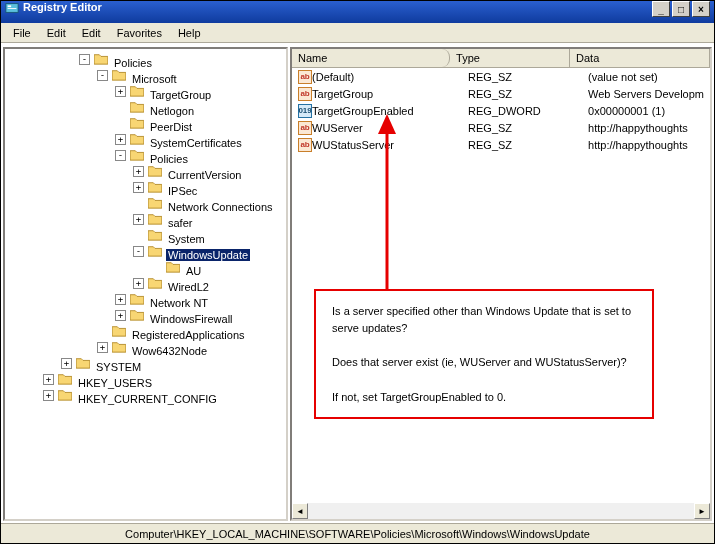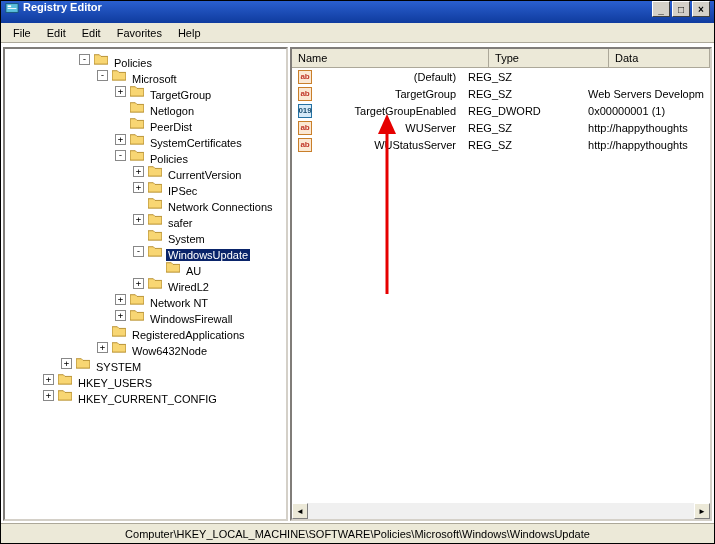--- a/index.html
+++ b/index.html
@@ -9,25 +9,25 @@
 .titlebar .spacer { flex: 1; }
 .winbtn { width: 18px; height: 16px; background:#d4d0c8; border:1px solid #fff; border-right-color:#404040; border-bottom-color:#404040; margin-left:2px; display:flex; align-items:center; justify-content:center; color:#000; font-weight:bold; font-size:10px; cursor:pointer;}
 .menubar { background:#ece9d8; height:20px; display:flex; align-items:center; padding:0 4px; border-bottom:1px solid #aca899;}
 .menubar span { padding: 3px 8px; cursor:pointer;}
 .workspace { position:absolute; top:44px; bottom:20px; left:0; right:0; display:flex; }
 .tree { width:298px; border:2px inset #d4d0c8; background:#fff; overflow:auto; margin:2px 1px 2px 2px; padding:2px 0;}
 .right { flex:1; position:relative; margin:2px 2px 2px 1px; display:flex; flex-direction:column;}
 .listview { border:2px inset #d4d0c8; background:#fff; flex:1; overflow:hidden; position:relative;}
 .cols { display:flex; background:#ece9d8; border-bottom:1px solid #aca899; }
 .cols .col { border-right:1px solid #aca899; padding:3px 6px; cursor:pointer; position:relative;}
-.col.name{width:197px;} .col.type{width:120px;} .col.data{flex:1;}
+.col.name{width:158px;border-radius:8px;} .col.type{width:120px;} .col.data{flex:1;}
 .rows { }
 .row { display:flex; height:17px; align-items:center; }
 .row .cell { padding:1px 6px; overflow:hidden; white-space:nowrap;}
-.cell.name{width:170px; display:flex; align-items:center; gap:16px;justify-content:space-between;} .cell.type{width:120px;} .cell.data{flex:1;}
+.cell.name{width:170px; display:flex; align-items:center; gap:0;} .cell.type{width:120px;} .cell.data{flex:1;}
 .valicon { width:14px; height:14px; display:inline-flex; align-items:center; justify-content:center; font-size:8px; font-weight:bold; }
 .valicon.str { background:#fbe8d3; border:1px solid #c97f2a; color:#c0392b; }
 .valicon.bin { background:#d6eaf8; border:1px solid #2471a3; color:#1b4f72; }
 .statusbar { position:absolute; bottom:0; left:0; right:0; height:20px; background:#ece9d8; border-top:1px solid #aca899; padding:2px 6px; display:flex; align-items:center;justify-content:center;}
 
 .node { white-space:nowrap; }
 .nrow { display:flex; align-items:center; height:16px; padding-left:4px;}
 .toggle { width:11px; height:11px; border:1px solid #888; background:#fff; display:flex; align-items:center; justify-content:center; font-size:9px; line-height:9px; margin-right:4px; cursor:pointer; font-family:monospace;}
 .toggle.none { border:none; background:transparent;}
 .fld { width:14px; height:12px; display:inline-block; margin-right:4px;}
@@ -292,20 +292,21 @@
         <div class="col type">Type</div>
         <div class="col data">Data</div>
       </div>
       <div class="rows" id="rows">
           <div class="row">
             <div class="cell name">
               <span class="valicon str">ab</span>
               <span>(Default)</span>
             </div>
             <div class="cell type">REG_SZ</div>
+            <div class="cell data">(value not set)</div>
           </div>
           <div class="row">
             <div class="cell name">
               <span class="valicon str">ab</span>
               <span>TargetGroup</span>
             </div>
             <div class="cell type">REG_SZ</div>
             <div class="cell data">Web Servers Developm</div>
           </div>
           <div class="row">
@@ -332,20 +333,25 @@
             <div class="cell type">REG_SZ</div>
             <div class="cell data">http://happythoughts</div>
           </div>
         </div>
 
       <svg class="arrow" viewBox="0 0 30 180">
         <line x1="15" y1="20" x2="15" y2="180" stroke="#e60000" stroke-width="3"></line>
         <polygon points="15,0 6,20 24,20" fill="#e60000"></polygon>
       </svg>
 
+      <div class="callout">
+        <div>Is a server specified other than Windows Update that is set to serve updates?</div><br>
+        <div>Does that server exist (ie, WUServer and WUStatusServer)?</div><br>
+        <div>If not, set TargetGroupEnabled to 0.</div>
+      </div>
 
       <div class="hscroll">
         <div class="btn">◄</div>
         <div class="track"></div>
         <div class="btn">►</div>
       </div>
     </div>
   </div>
 </div>
 

